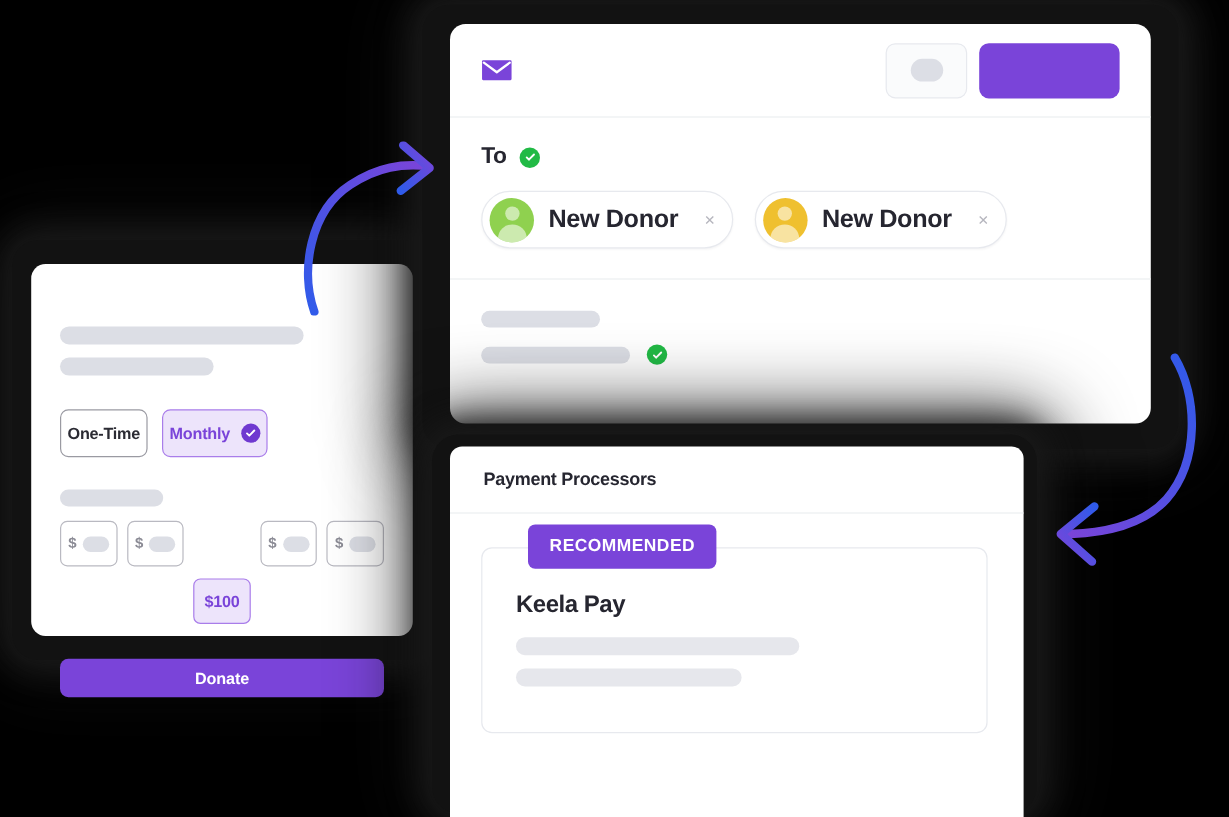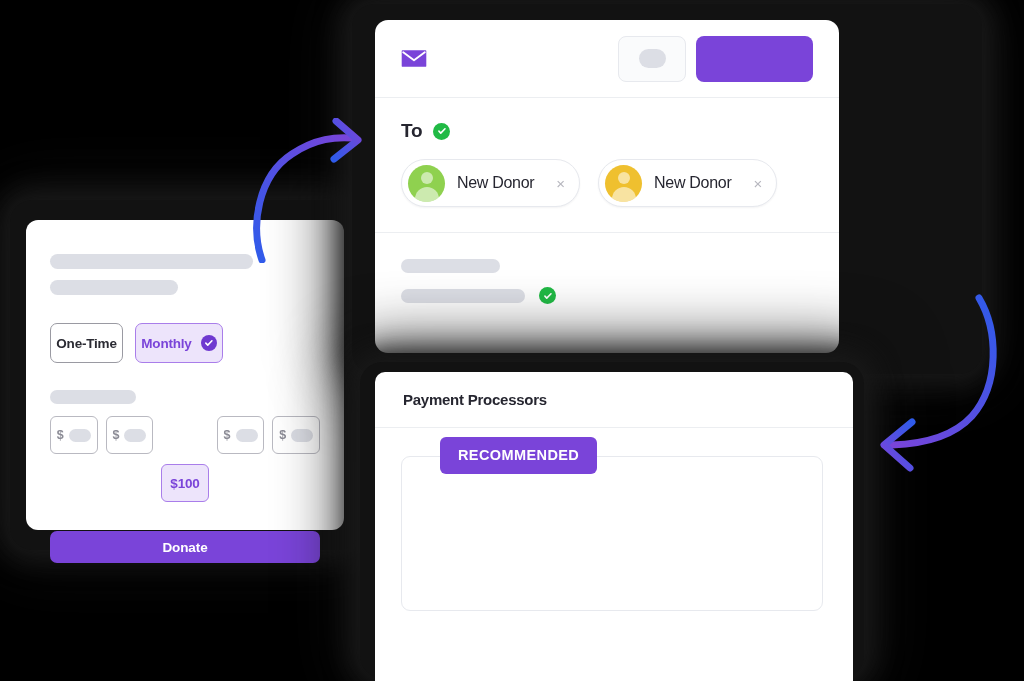--- a/index.html
+++ b/index.html
@@ -14,21 +14,21 @@
   .card{position:absolute;background:#ffffff;border-radius:14px;}
   .shadow-frame{
     position:absolute;border-radius:22px;
     background:#121212;
     box-shadow:0 0 26px 10px rgba(26,26,26,.95), 0 0 60px 20px rgba(18,18,18,.8);
   }
 
   
   #donate-frame{left:10px;top:200px;width:350px;height:350px;}
   #donate-card{left:26px;top:220px;width:318px;height:310px;border-radius:12px;}
-  .dn-pad{padding:34px 24px 0 24px;}
+  .dn-pad{padding:52px 24px 0 24px;}
   .skel{background:#dcdee5;border-radius:9px;}
   #dn-skel1{width:203px;height:15px;margin-bottom:11px;}
   #dn-skel2{width:128px;height:15px;}
   .freq-row{display:flex;gap:12px;margin-top:28px;}
   .freq-btn{
     height:40px;border-radius:7px;display:flex;align-items:center;
     justify-content:center;gap:9px;font-size:13.5px;font-weight:700;
     letter-spacing:-.2px;box-sizing:border-box;
   }
   .freq-btn.off{width:73px;border:1px solid #9a9aa2;color:#2b2b33;background:#fff;}
@@ -49,21 +49,21 @@
   .amt.sel{border:1.6px solid #a97dea;background:#ede4fb;margin-top:48px;}
   .amt.sel .lbl{font-size:13.5px;font-weight:700;color:#7a44d9;letter-spacing:-.2px;}
   .donate-btn{
     margin-top:29px;height:32px;border-radius:7px;background:#7a44d9;
     display:flex;align-items:center;justify-content:center;
     color:#fff;font-size:13.5px;font-weight:700;letter-spacing:-.1px;border:none;width:100%;
   }
 
   
   #email-frame{left:352px;top:4px;width:630px;height:370px;}
-  #email-card{left:375px;top:20px;width:464px;height:333px;border-radius:13px;}
+  #email-card{left:375px;top:20px;width:584px;height:333px;border-radius:13px;}
   .em-head{
     height:78px;display:flex;align-items:center;padding:0 26px;
     box-sizing:border-box;border-bottom:1px solid #eceef1;
   }
   .env{width:26px;height:19px;}
   .em-head-right{margin-left:auto;display:flex;align-items:center;gap:10px;}
   .ghost-btn{
     width:68px;height:46px;border-radius:8px;border:1px solid #e7e9ee;background:#fafbfc;
     display:flex;align-items:center;justify-content:center;box-sizing:border-box;
   }
@@ -80,21 +80,21 @@
   .chip{
     height:48px;border-radius:26px;border:1px solid #e7e9ee;background:#fff;
     display:flex;align-items:center;padding:0 14px 0 6px;gap:12px;box-sizing:border-box;
     box-shadow:0 1px 2px rgba(20,20,30,.05);
   }
   .avatar{width:37px;height:37px;border-radius:50%;position:relative;overflow:hidden;flex:0 0 auto;}
   .avatar .head{position:absolute;left:50%;top:7px;transform:translateX(-50%);
     width:12px;height:12px;border-radius:50%;background:rgba(255,255,255,.55);}
   .avatar .body{position:absolute;left:50%;top:22px;transform:translateX(-50%);
     width:24px;height:20px;border-radius:12px 12px 0 0;background:rgba(255,255,255,.55);}
-  .chip-name{font-size:16px;font-weight:400;color:#262630;letter-spacing:-.3px;white-space:nowrap;}
+  .chip-name{font-size:21px;font-weight:700;color:#262630;letter-spacing:-.3px;white-space:nowrap;}
   .chip-x{font-size:15px;color:#b6b6be;margin-left:10px;line-height:1;}
   .em-foot{border-top:1px solid #eceef1;margin-top:25px;padding:26px 26px 0 26px;}
   #em-skel1{width:99px;height:14px;margin-bottom:14px;}
   .em-skel-row{display:flex;align-items:center;gap:14px;}
   #em-skel2{width:124px;height:14px;}
 
   
   #pp-frame{left:360px;top:362px;width:504px;height:316px;}
   #pp-card{left:375px;top:372px;width:478px;height:368px;border-radius:10px;}
   .pp-head{
@@ -240,20 +240,25 @@
 
   <div class="shadow-frame" id="pp-frame"></div>
   <div class="card" id="pp-card">
     <div class="pp-head">
       <span class="pp-title">Payment Processors</span>
     </div>
     <div class="pp-body">
       <div class="pp-inner">
         <span class="badge">RECOMMENDED</span>
         <div class="proc-row">
+          <div>
+            <div class="proc-name">Keela Pay</div>
+            <div class="skel" id="pp-skel1"></div>
+            <div class="skel" id="pp-skel2"></div>
+          </div>
         </div>
       </div>
     </div>
   </div>
 
   <svg class="arrow" id="arrow-up" viewBox="0 0 130 145">
     <defs>
       <linearGradient id="ag1" x1="0" y1="1" x2="1" y2="0">
         <stop offset="0" stop-color="#2f5bea"></stop>
           <stop offset="1" stop-color="#7a44d9"></stop>

